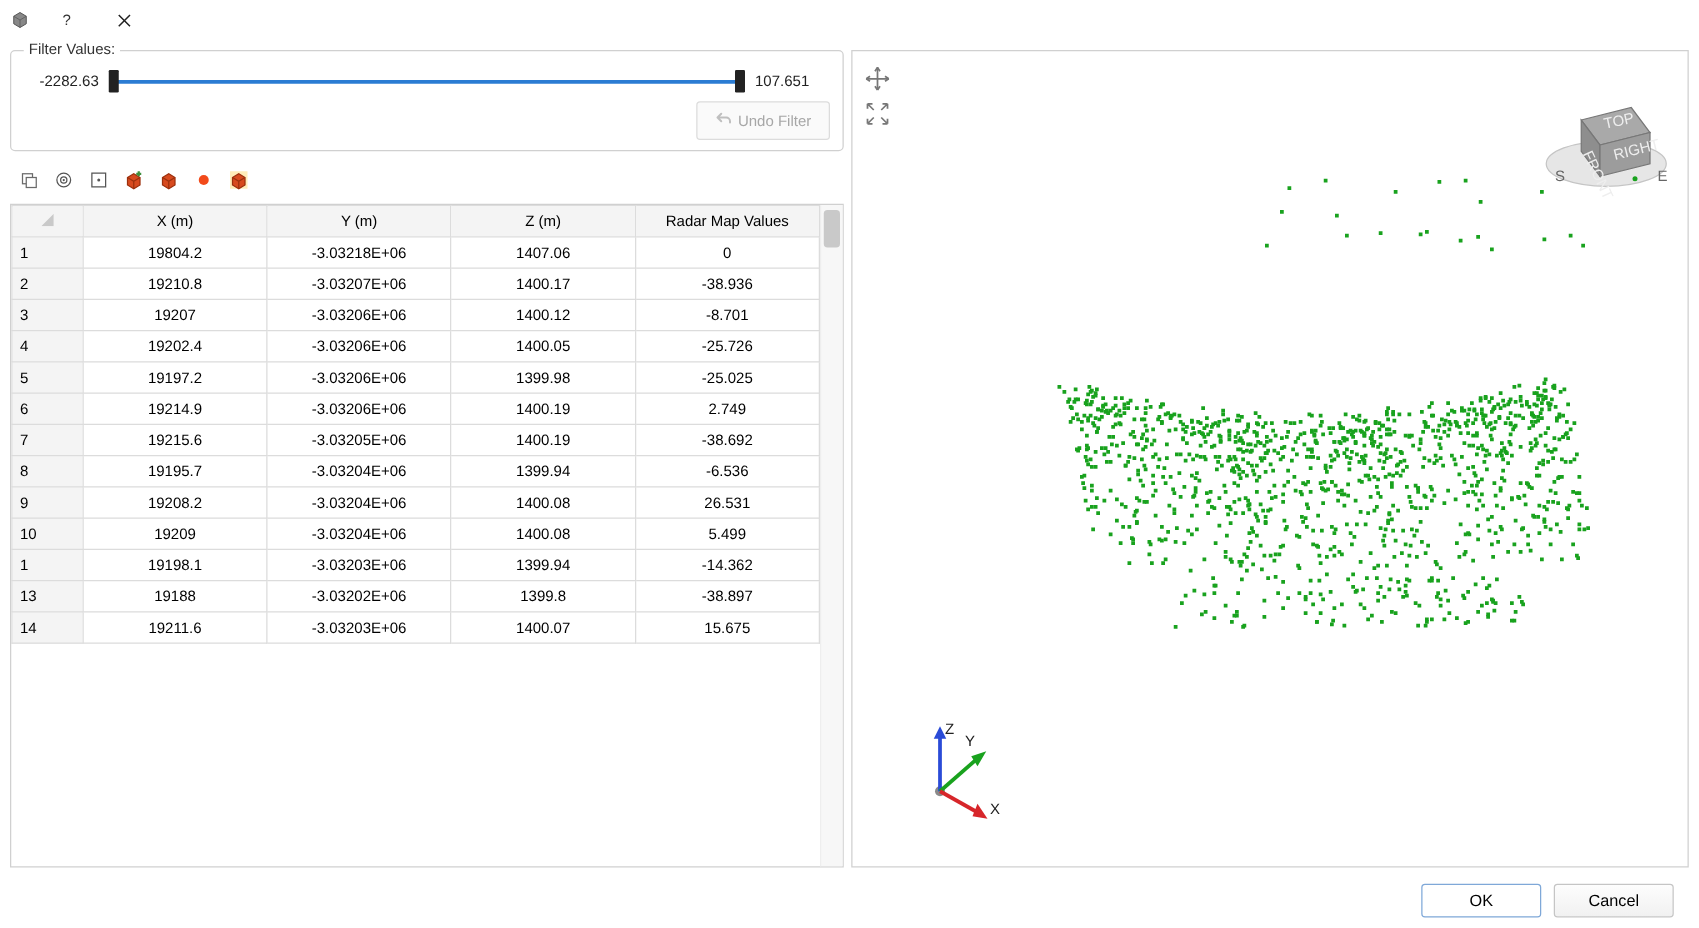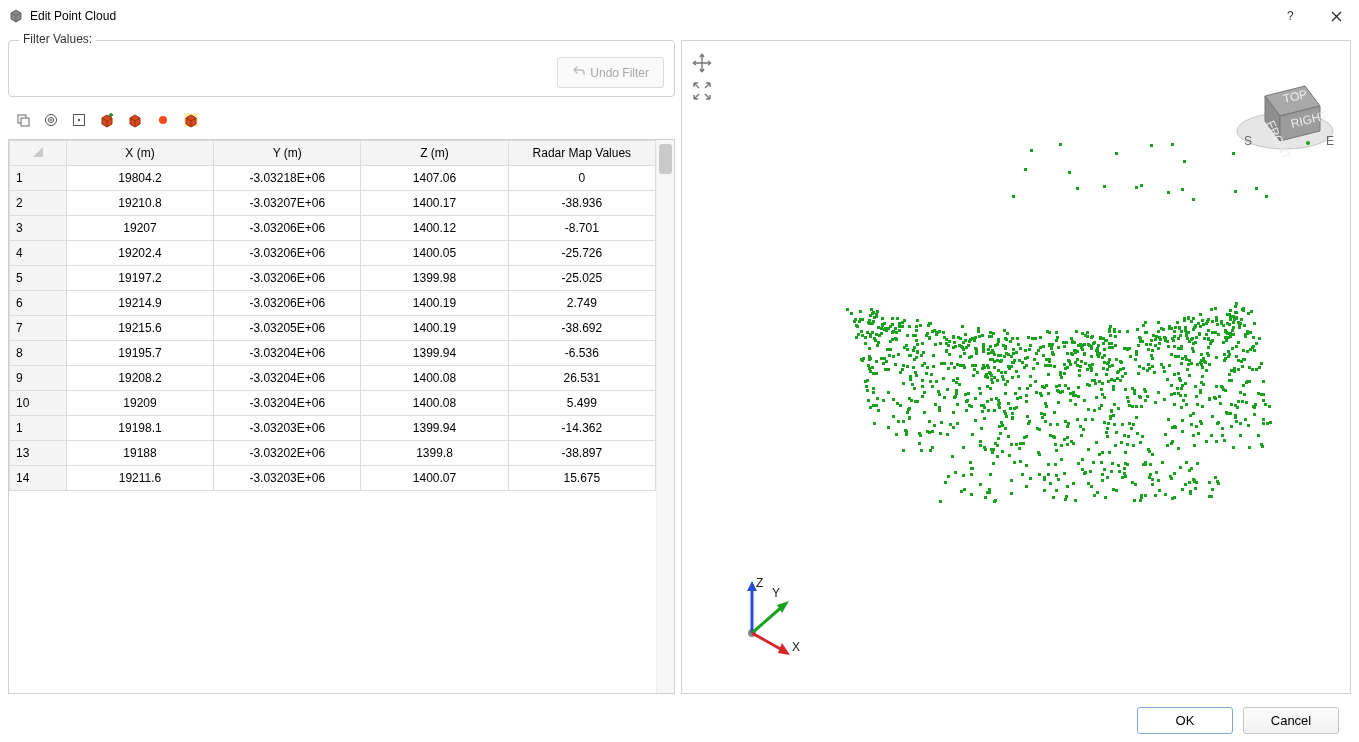--- a/index.html
+++ b/index.html
@@ -56,40 +56,48 @@
 </head>
 <body>
 
 <div class="titlebar">
   <span class="icon">
     <svg width="14" height="14" viewBox="0 0 14 14">
         <path d="M2 4 L7 1 L12 4 L12 10 L7 13 L2 10 Z" fill="#888" stroke="#555" stroke-width="0.8"></path>
         <path d="M2 4 L7 7 L12 4 M7 7 L7 13" fill="none" stroke="#555" stroke-width="0.6"></path>
       </svg>
   </span>
-  <span class="title">Edit Point Cloud</span>
   <div class="winbtn">
     <svg width="12" height="12" viewBox="0 0 12 12">
         <text x="3" y="10" font-size="12" fill="#333">?</text>
       </svg>
   </div>
   <div class="winbtn">
     <svg width="11" height="11" viewBox="0 0 11 11">
         <path d="M1 1 L10 10 M10 1 L1 10" stroke="#222" stroke-width="1.2"></path>
       </svg>
   </div>
 </div>
 
 <div class="content">
   <div class="upper">
 
     <div class="left-pane">
 
       <div class="groupbox">
         <span class="groupbox-title">Filter Values:</span>
+        <div class="range-row">
+          <span class="lbl">-2282.63</span>
+          <div class="slider-wrap">
+            <div class="slider-track"></div>
+            <div class="slider-thumb" style="left:0"></div>
+            <div class="slider-thumb" style="right:0"></div>
+          </div>
+          <span class="lbl-right">107.651</span>
+        </div>
         <div class="undo-row">
           <div class="btn disabled undo-btn">
             <span>
               <svg width="14" height="14" viewBox="0 0 14 14">
                   <path d="M5 3 L2 6 L5 9 M2 6 H9 A3 3 0 0 1 12 9 V10" fill="none" stroke="#bfbfbf" stroke-width="1.6" stroke-linecap="round" stroke-linejoin="round"></path>
                 </svg>
             </span>
             <span>Undo Filter</span>
           </div>
         </div>

